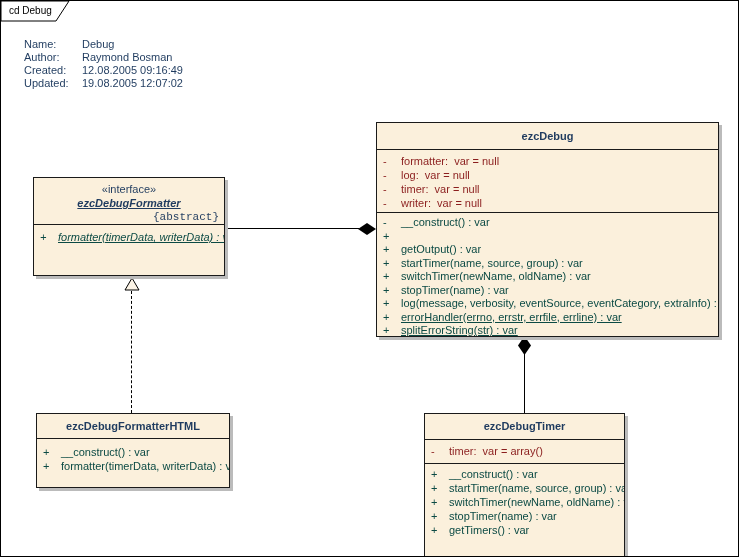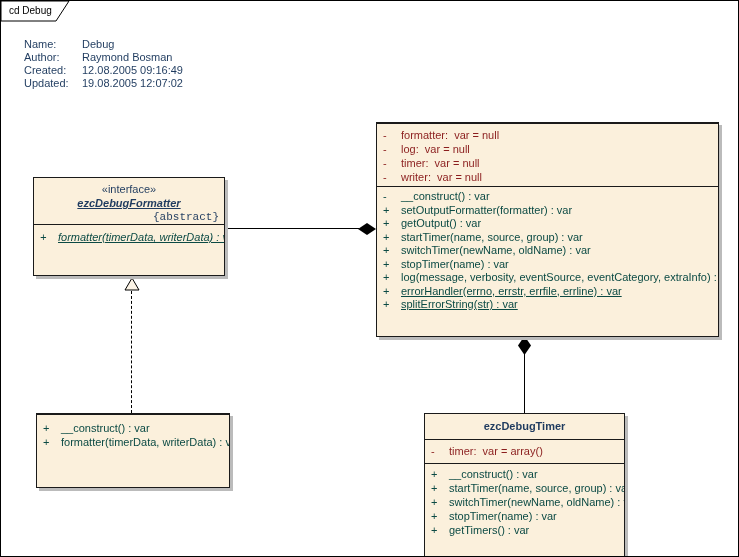--- a/index.html
+++ b/index.html
@@ -76,29 +76,30 @@
   <svg class="link" style="left:123px;top:276px" width="16" height="14">
     <polygon points="8,1 15,13 1,13" fill="#FCF4E6" stroke="#000000"></polygon>
   </svg>
 
   <div class="link" style="left:523px;top:352px;width:0;height:60px;border-left:1px solid #000"></div>
   <svg class="link" style="left:517px;top:335px" width="13" height="19">
     <polygon points="6.5,0 13,9.5 6.5,19 0,9.5" fill="#000000"></polygon>
   </svg>
 
   <div class="cls" style="left:375px;top:121px;width:343px;height:215px">
+    <div class="title" style="height:26px;line-height:26px">ezcDebug</div>
     <div class="sep" style="height:58px;padding-top:4px">
       <div class="row attr"><span class="vis">-</span><span class="txt">formatter:  var = null</span></div>
       <div class="row attr"><span class="vis">-</span><span class="txt">log:  var = null</span></div>
       <div class="row attr"><span class="vis">-</span><span class="txt">timer:  var = null</span></div>
       <div class="row attr"><span class="vis">-</span><span class="txt">writer:  var = null</span></div>
     </div>
     <div class="sep" style="padding-top:3px">
       <div class="row meth sm"><span class="vis">-</span><span class="txt">__construct() : var</span></div>
-      <div class="row meth sm"><span class="vis">+</span><span class="txt">setOutputFormatter(formatter) : var</span></div>
+      <div class="row meth sm"><span class="vis">+</span></div>
       <div class="row meth sm"><span class="vis">+</span><span class="txt">getOutput() : var</span></div>
       <div class="row meth sm"><span class="vis">+</span><span class="txt">startTimer(name, source, group) : var</span></div>
       <div class="row meth sm"><span class="vis">+</span><span class="txt">switchTimer(newName, oldName) : var</span></div>
       <div class="row meth sm"><span class="vis">+</span><span class="txt">stopTimer(name) : var</span></div>
       <div class="row meth sm"><span class="vis">+</span><span class="txt">log(message, verbosity, eventSource, eventCategory, extraInfo) : var</span></div>
       <div class="row meth sm u"><span class="vis">+</span><span class="txt">errorHandler(errno, errstr, errfile, errline) : var</span></div>
       <div class="row meth sm u"><span class="vis">+</span><span class="txt">splitErrorString(str) : var</span></div>
     </div>
   </div>
 
@@ -107,20 +108,21 @@
       <div class="stereo">«interface»</div>
       <div class="title it" style="height:14px;line-height:14px">ezcDebugFormatter</div>
       <div class="abstract-tag">{abstract}</div>
     </div>
     <div class="sep" style="padding-top:5px">
       <div class="row meth it"><span class="vis">+</span><span class="txt">formatter(timerData, writerData) : var</span></div>
     </div>
   </div>
 
   <div class="cls" style="left:35px;top:412px;width:194px;height:75px">
+    <div class="title" style="height:24px;line-height:24px">ezcDebugFormatterHTML</div>
     <div class="sep" style="padding-top:6px">
       <div class="row meth"><span class="vis">+</span><span class="txt">__construct() : var</span></div>
       <div class="row meth"><span class="vis">+</span><span class="txt">formatter(timerData, writerData) : var</span></div>
     </div>
   </div>
 
   <div class="cls" style="left:423px;top:412px;width:201px;height:146px">
     <div class="title" style="height:25px;line-height:25px">ezcDebugTimer</div>
     <div class="sep" style="height:19px;padding-top:4px">
       <div class="row attr"><span class="vis">-</span><span class="txt">timer:  var = array()</span></div>

